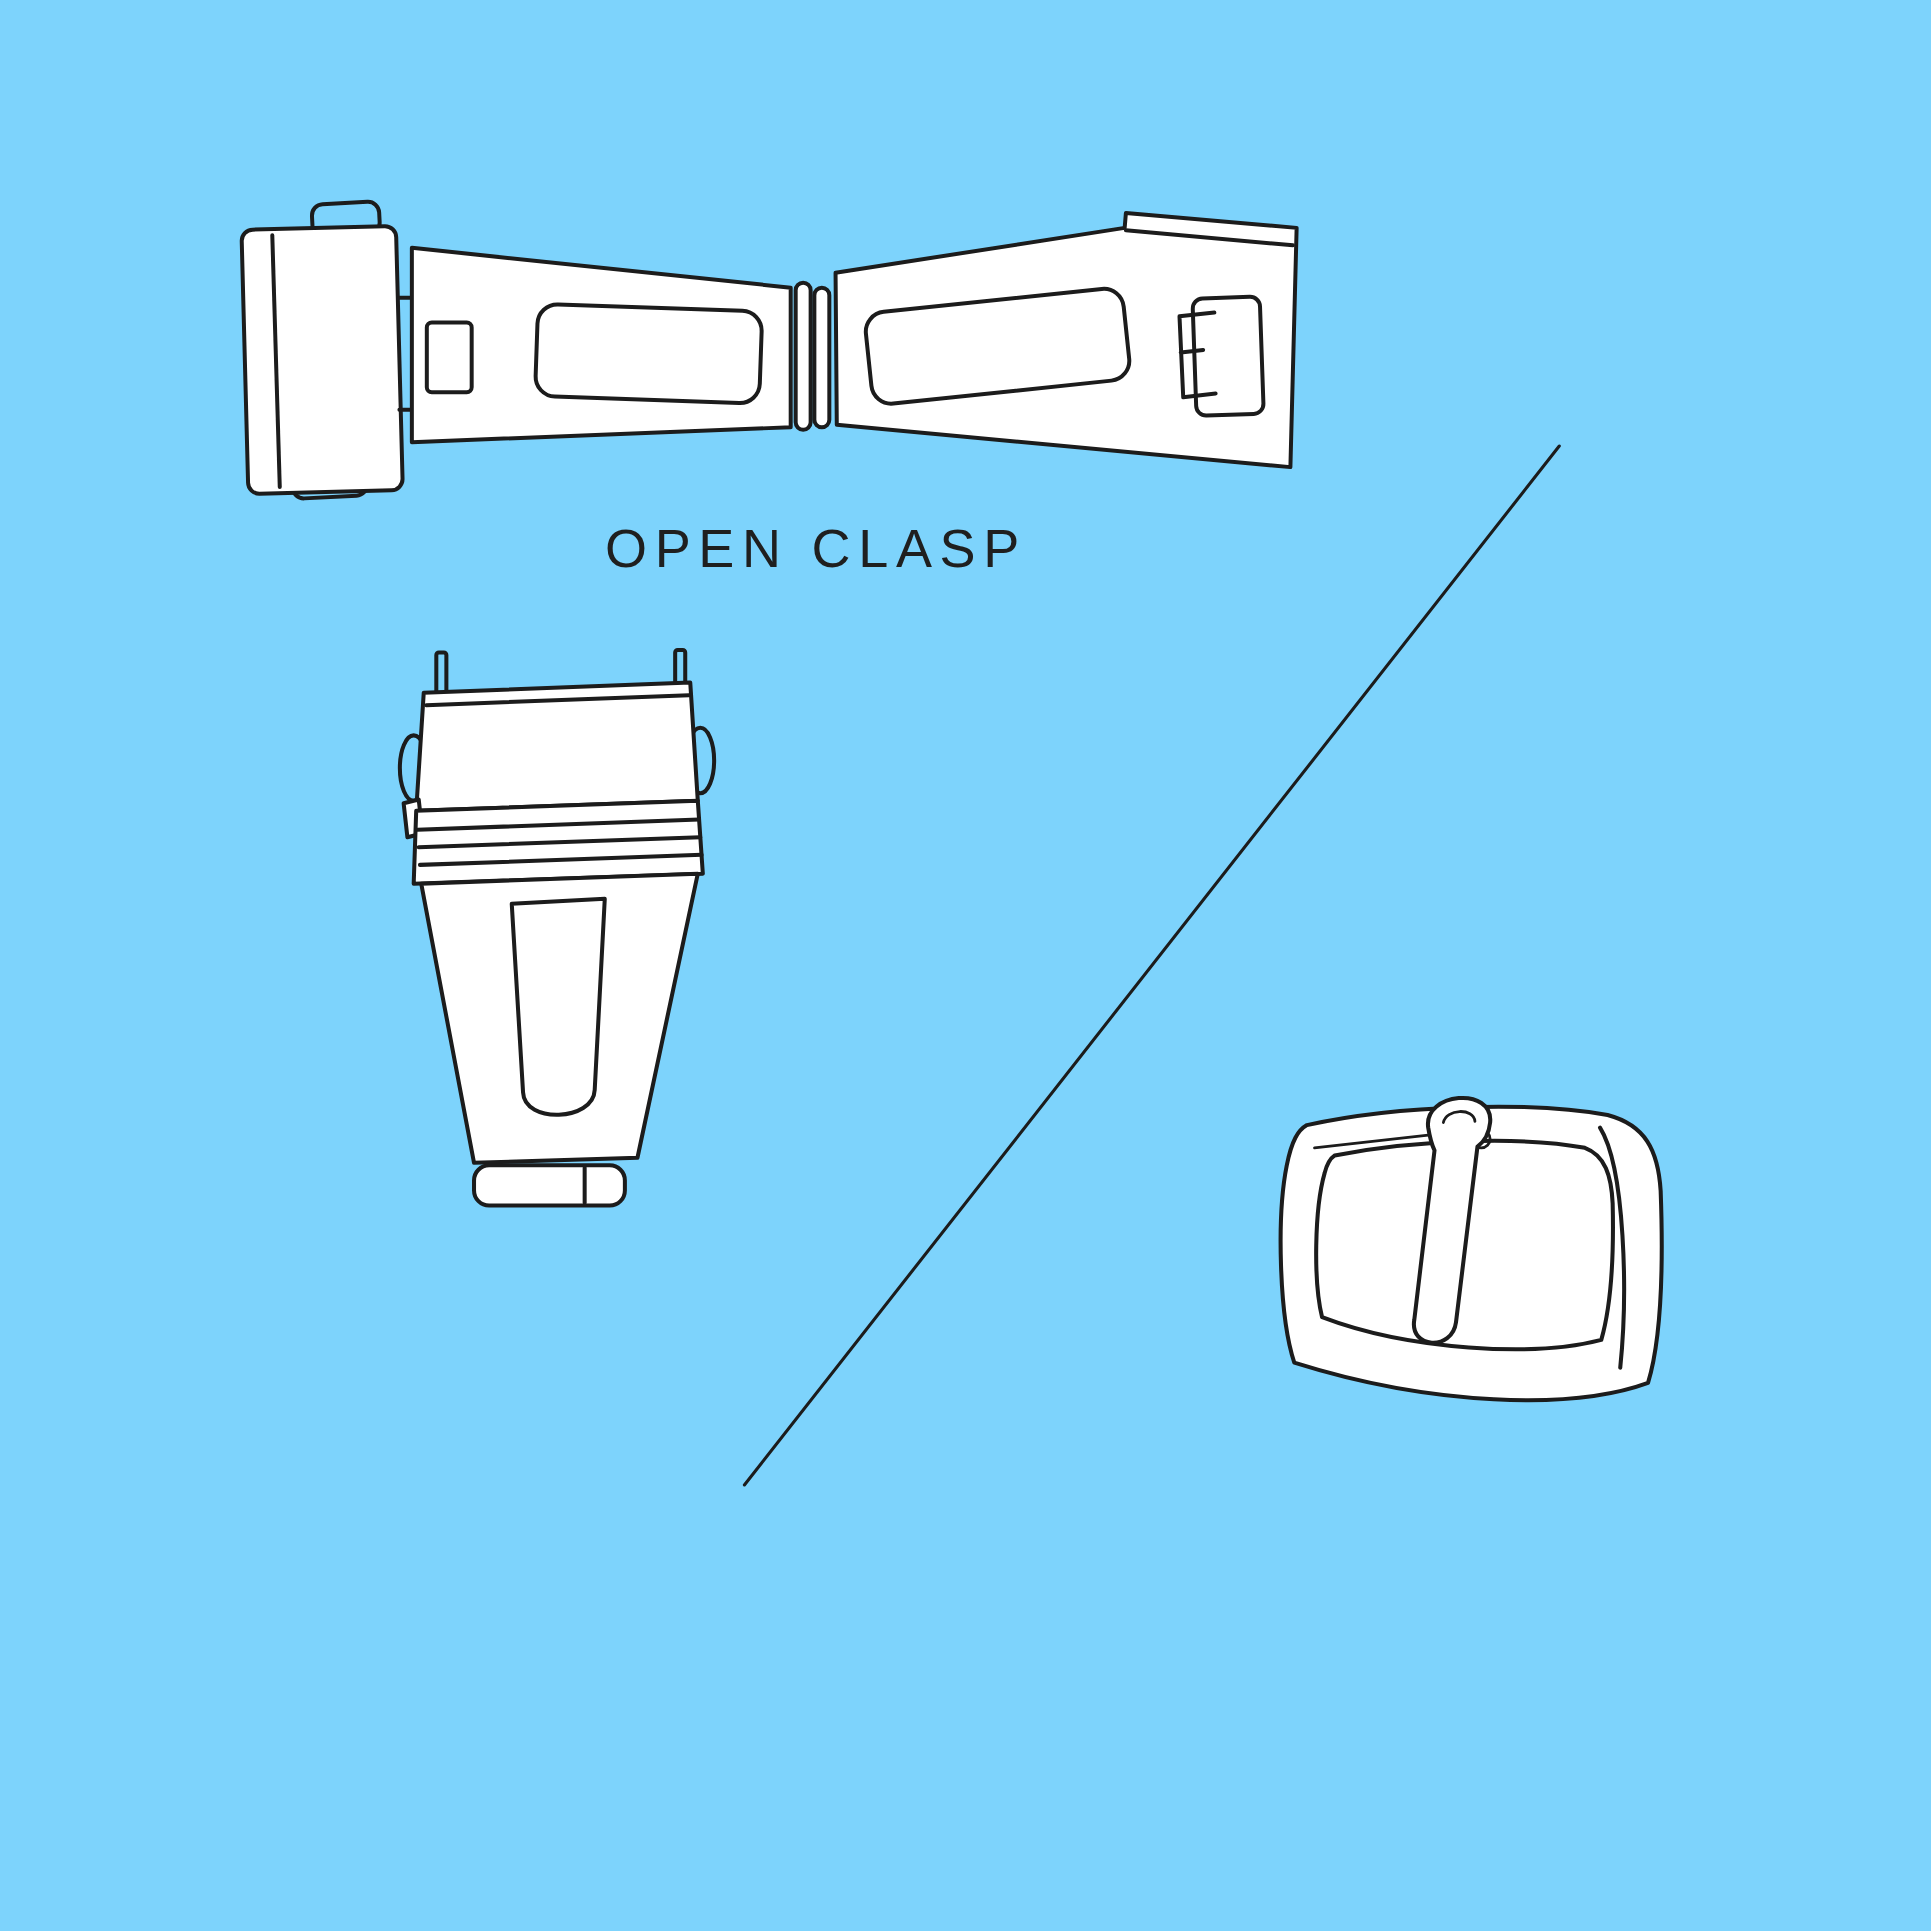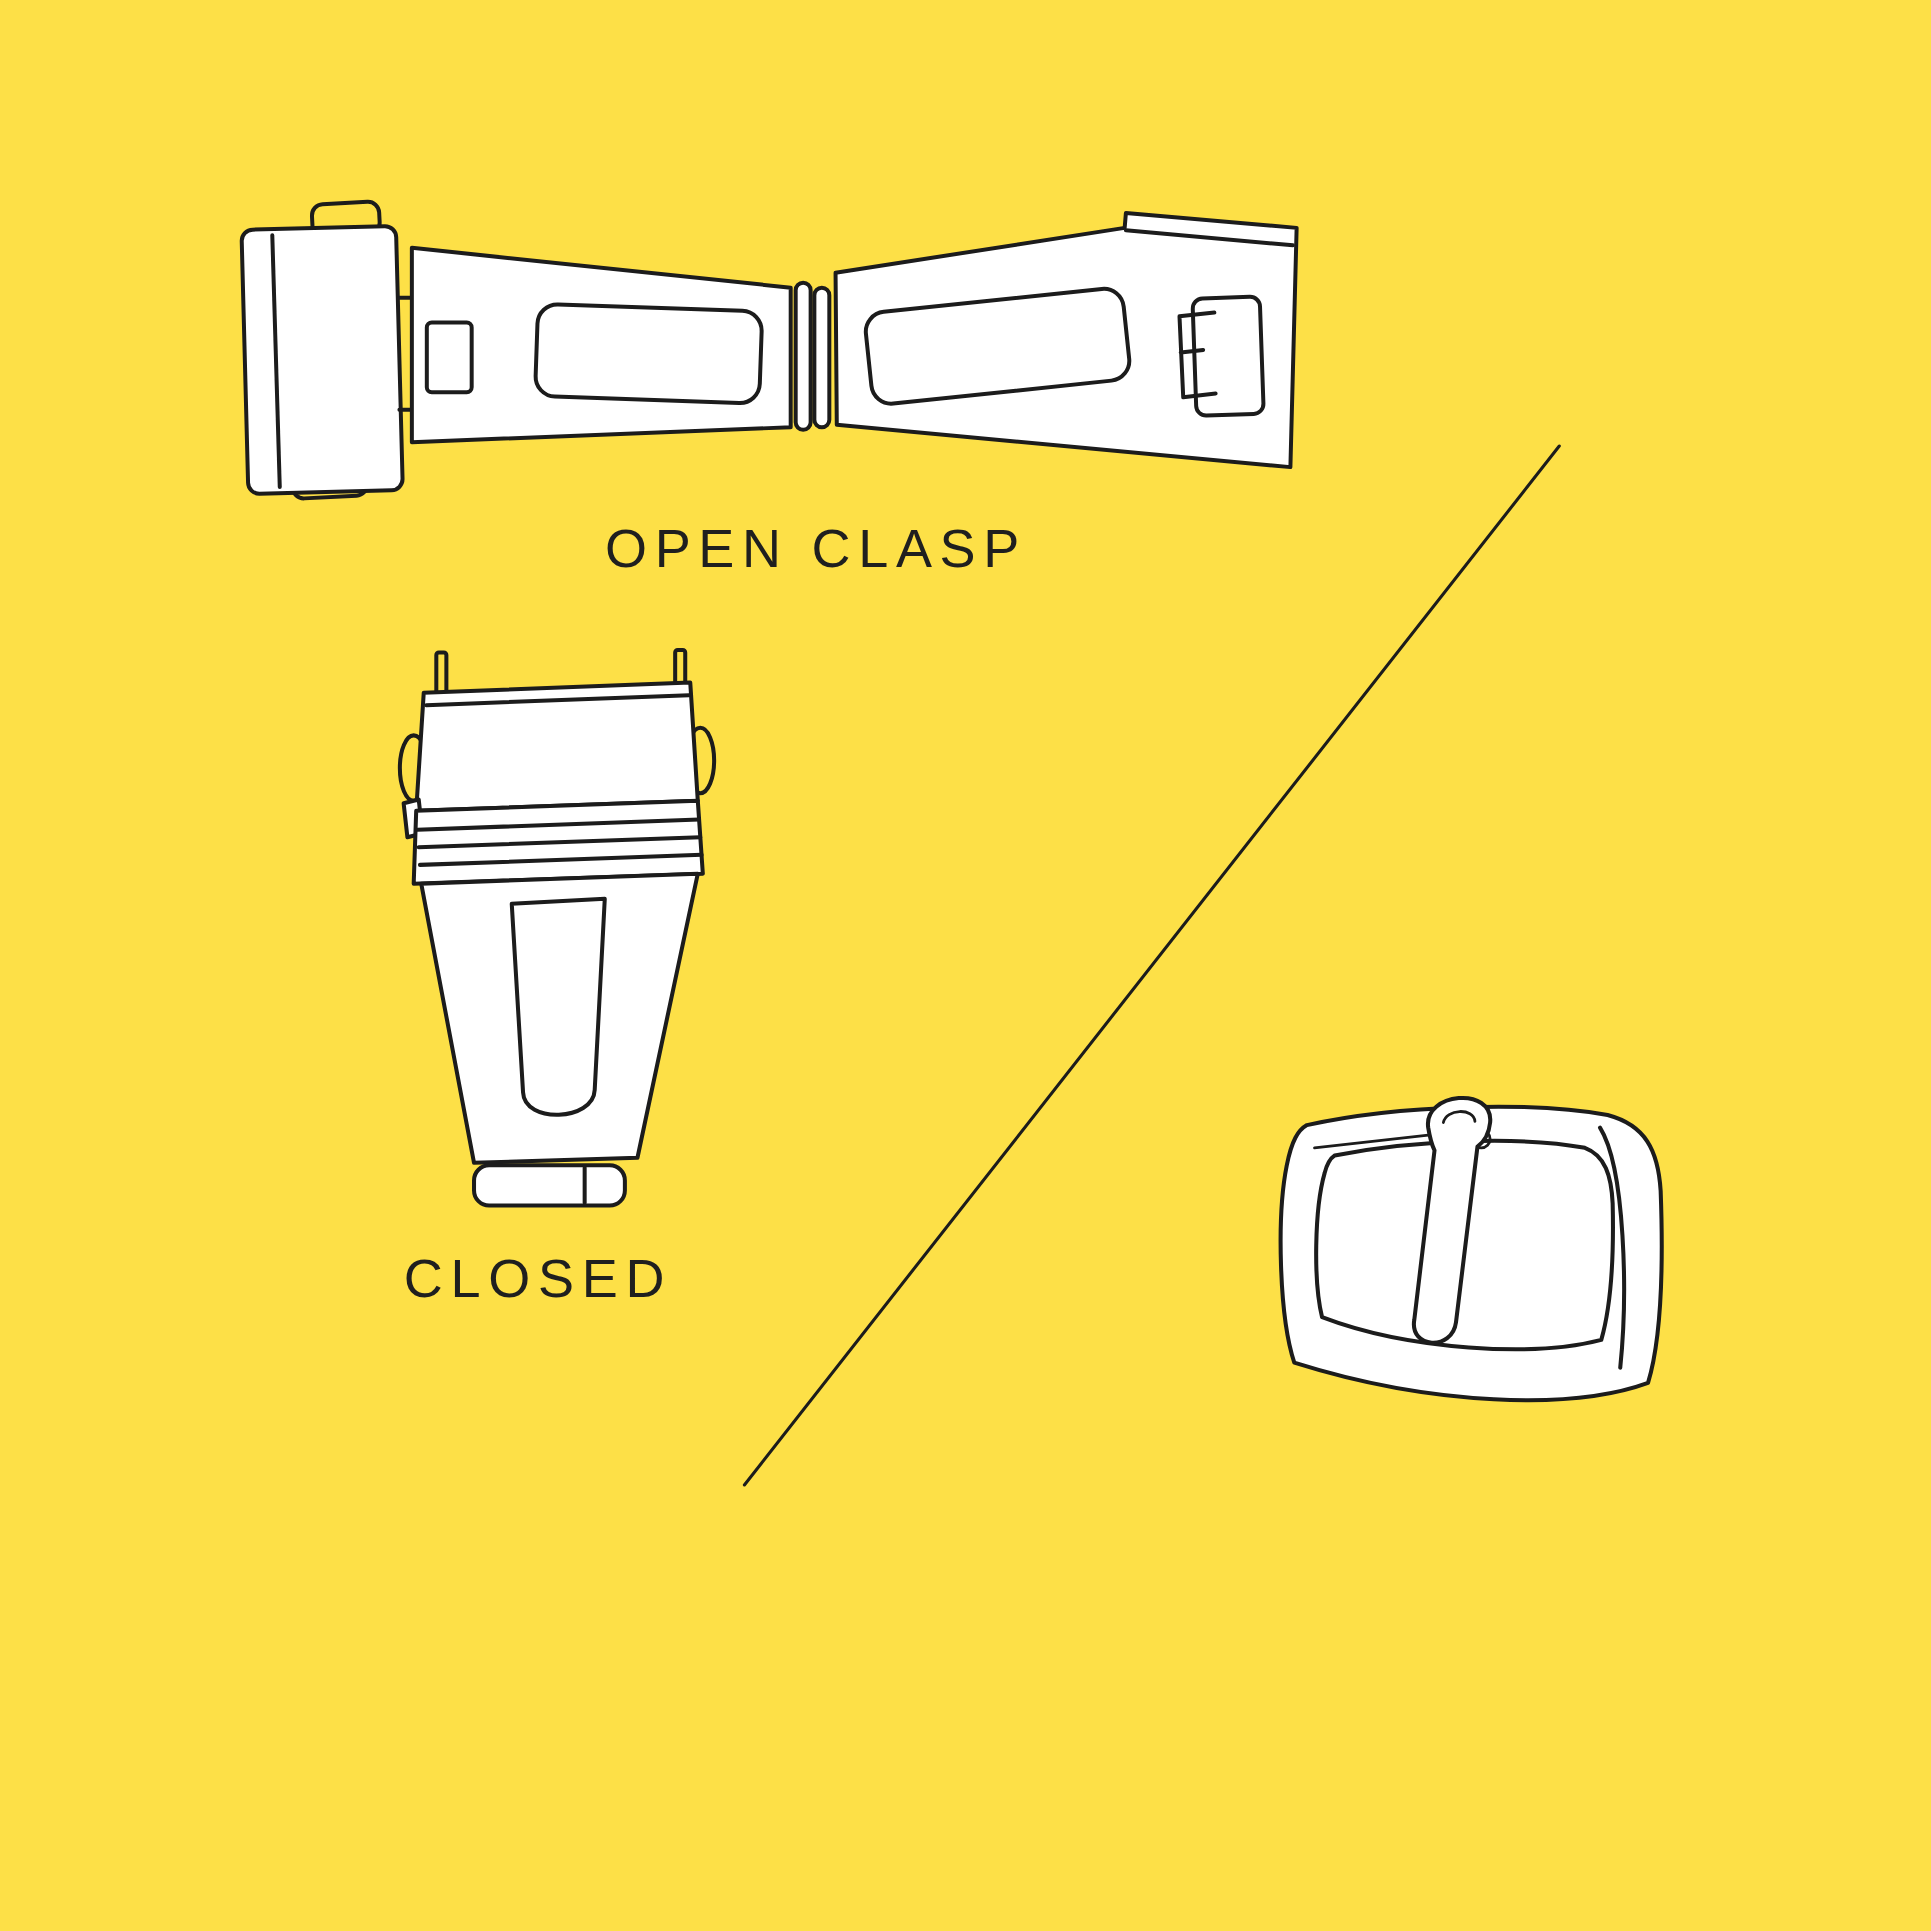--- a/index.html
+++ b/index.html
@@ -1,20 +1,20 @@
 <!DOCTYPE html>
 <html><head>
 <meta charset="utf-8">
 <style>
   html, body { margin: 0; padding: 0; background: #ffffff; }
   .canvas {
     position: relative;
     width: 1931px;
     height: 1931px;
-    background: #fde047;
+    background: #7dd3fc;
     font-family: "Liberation Sans", sans-serif;
     overflow: hidden;
   }
   svg.illus { position: absolute; display: block; }
   .ln {
     fill: none;
     stroke: #1c1c1c;
     stroke-width: 3.2;
     stroke-linejoin: round;
     stroke-linecap: round;
@@ -107,21 +107,20 @@
       <line class="ln" x1="31" y1="177" x2="255" y2="169"></line>
 
       <path class="fw" d="M 32,192 L 252,184 L 204,410 L 74,414 Z"></path>
       <path class="ln" d="M 104,208 L 178,204 L 170,356 C 169,381 114,383 113,358 Z"></path>
 
       <rect class="fw" x="74" y="416" width="120" height="32" rx="12"></rect>
       <line class="ln" x1="162" y1="418" x2="162" y2="446"></line>
     </g>
   </svg>
 
-  <div class="caption" style="left:538px; top:1247px;">CLOSED</div>
 
   <svg class="illus" style="left:1241px; top:1067px;" width="430" height="379" viewBox="0 0 340 300">
     <g>
 
       <path class="fw" d="M 52,46 C 125,30 230,27 290,38 C 320,46 330,66 332,98 C 334,152 333,214 322,250 C 262,272 150,268 42,234 C 30,198 28,118 36,78 C 40,58 45,50 52,46 Z"></path>
       <path class="ln" d="M 74,70 C 140,57 225,55 272,64 C 288,70 293,86 294,108 C 295,148 293,188 285,216 C 232,230 132,224 64,198 C 57,170 58,112 66,84 C 68,76 71,72 74,70 Z"></path>
       <path class="ln" d="M 284,48 C 304,80 306,180 300,238"></path>
 
       <line class="thin" x1="58" y1="64" x2="148" y2="54"></line>
       <circle class="thin" cx="190" cy="57" r="7"></circle>

